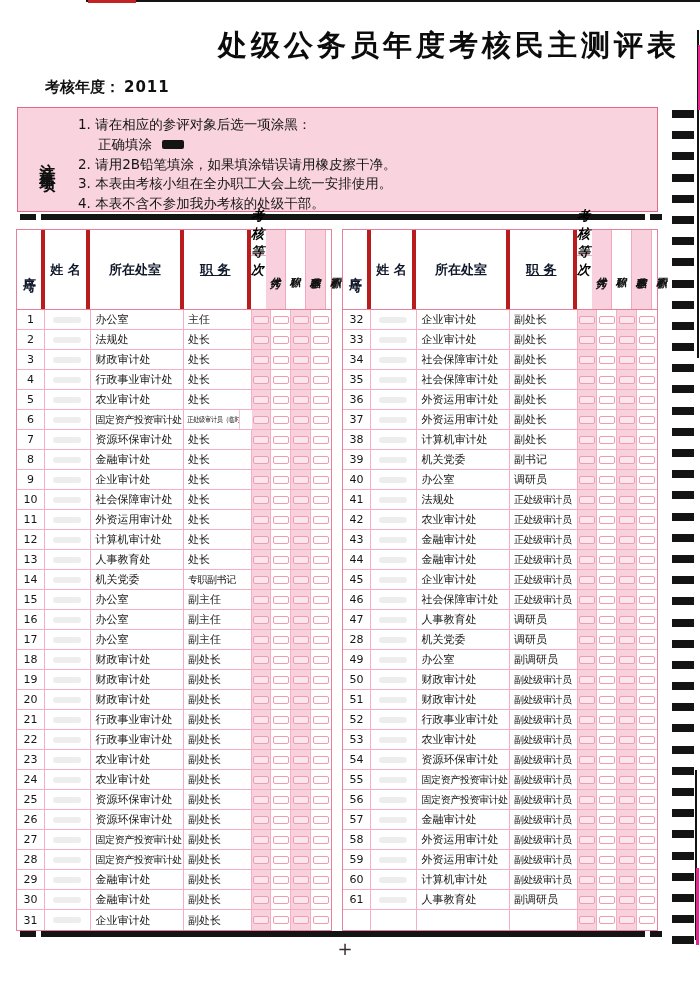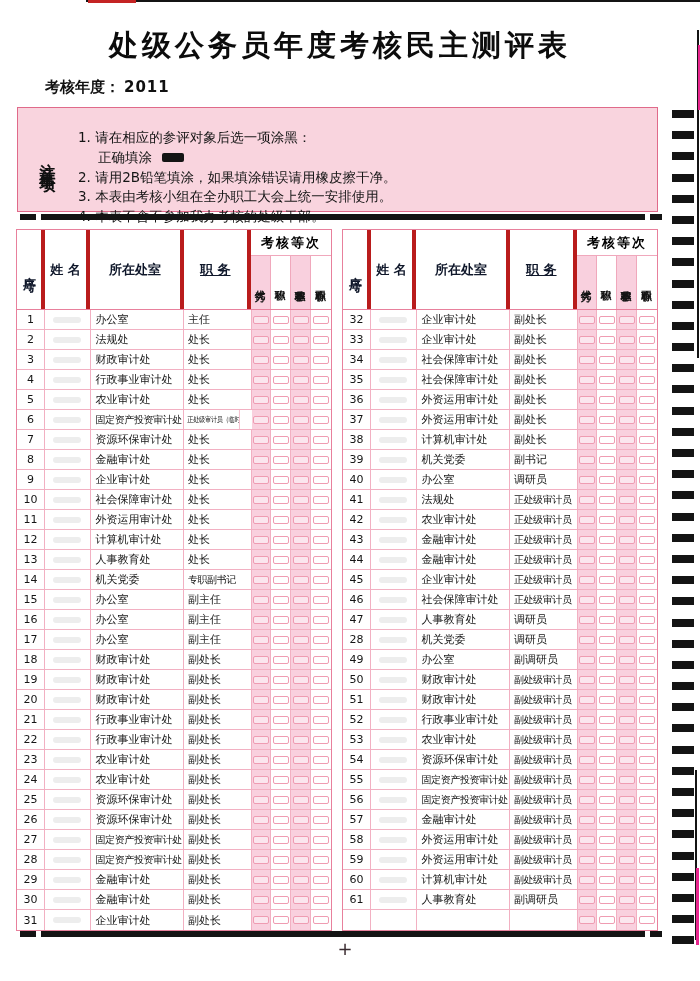--- a/index.html
+++ b/index.html
@@ -3,36 +3,36 @@
 <meta charset="utf-8">
 <style>
   * { margin:0; padding:0; box-sizing:border-box; }
   body { background:#ffffff; font-family:"DejaVu Sans", sans-serif; }
   .page { position:relative; width:700px; height:981px; background:#fff; overflow:hidden; }
 
   
   .top-artifact { position:absolute; left:86px; top:0; width:614px; height:2px; background:#141414; }
   .top-artifact-red { position:absolute; left:88px; top:0; width:48px; height:3px; background:#c42323; }
 
-  .title { position:absolute; left:0; top:26px; width:680px; text-align:center;
+  .title { position:absolute; left:0; top:26px; width:680px; text-align:right;
            font-family:"Liberation Serif","DejaVu Serif", serif; font-weight:bold;
            font-size:29px; letter-spacing:4px; color:#0c0c0c; }
 
   .meta { position:absolute; left:0; top:78px; width:680px; font-size:15px; font-weight:bold; color:#111; }
   .meta .year { position:absolute; left:45px; top:0; }
   .meta .year b { font-weight:bold; margin-left:4px; letter-spacing:1px; }
   .meta .time { position:absolute; left:420px; top:0;margin-top:48px; }
 
   
   .notice { position:absolute; left:17px; top:107px; width:641px; height:105px;
             background:#f9d4de; border:1px solid #e06a8a; display:flex; }
   .notice-label { width:58px; display:flex; align-items:center; justify-content:center; }
   .notice-label span { writing-mode:vertical-rl; text-orientation:upright; font-size:16px;
             font-weight:bold; letter-spacing:5px; color:#101010; }
-  .notice-body { flex:1; padding:7px 4px 4px 2px; font-size:13.5px; font-weight:500; color:#151515; line-height:19.5px;margin-top:13px; }
+  .notice-body { flex:1; padding:7px 4px 4px 2px; font-size:13.5px; font-weight:500; color:#151515; line-height:19.5px; }
   .notice-line2 { padding-left:20px; display:flex; align-items:center; height:20px; }
   .mark { display:inline-block; vertical-align:middle; }
   .mk-solid { width:22px; height:9px; background:#141414; border-radius:2px; margin:0 10px 0 10px; }
   .mk-glyph { color:#e05480; font-weight:bold; font-size:15px; margin:0 2px; }
   .mk-box { width:20px; height:10px; border:1px solid #eca0b8; background:#fbe4ec; position:relative; margin:0 2px; }
   .mk-box .vbar { position:absolute; left:0; top:-1px; width:5px; height:10px; background:#141414; }
   .mk-box .vbar.thin { width:3px; left:1px; }
   .mk-dash { width:18px; height:4px; background:#141414; margin:0 4px; }
   .wrongset { margin-left:28px; display:inline-flex; align-items:center; }
 
@@ -44,21 +44,21 @@
   .htrack.top { top:214px; } .htrack.bottom { top:931px; }
 
   
   .tbl { position:absolute; top:229px; width:316px; border:1px solid #e8809c; background:#fff; }
   .tbl.left { left:16px; } .tbl.right { left:342px; }
   .thead { display:flex; height:80px; border-bottom:1px solid #e8809c; }
   .hc { border-right:4px solid #b91c1c; display:flex; align-items:center; justify-content:center;
         font-weight:bold; font-size:13px; color:#0f172a; }
   .hc.seq { width:28px; } .hc.name { width:46px; } .hc.office { width:94px; } .hc.duty { width:68px;text-decoration:underline; }
   .vh { writing-mode:vertical-rl; text-orientation:upright; letter-spacing:4px; }
-  .grades-h { width:80px; display:flex; flex-direction:column; }
+  .grades-h { width:80px; display:flex; flex-direction:row;font-style:italic; }
   .grades-h .group { height:26px; border-bottom:1px solid #f0a8bc; display:flex; align-items:center;
         justify-content:center; font-weight:bold; font-size:13px; letter-spacing:2px; }
   .grades-h .subs { flex:1; display:flex; }
   .sub { width:20px; border-right:1px solid #f0a8bc; display:flex; align-items:center; justify-content:center; }
   .sub:last-child { border-right:none; }
   .sub .vtext { writing-mode:vertical-rl; text-orientation:upright; font-size:10.5px; font-weight:bold;
         letter-spacing:0.5px; color:#141414; }
   .striped { background:#f9d0de; }
 
   .row { display:flex; height:20px; border-bottom:1px solid #f2b0c2; }

